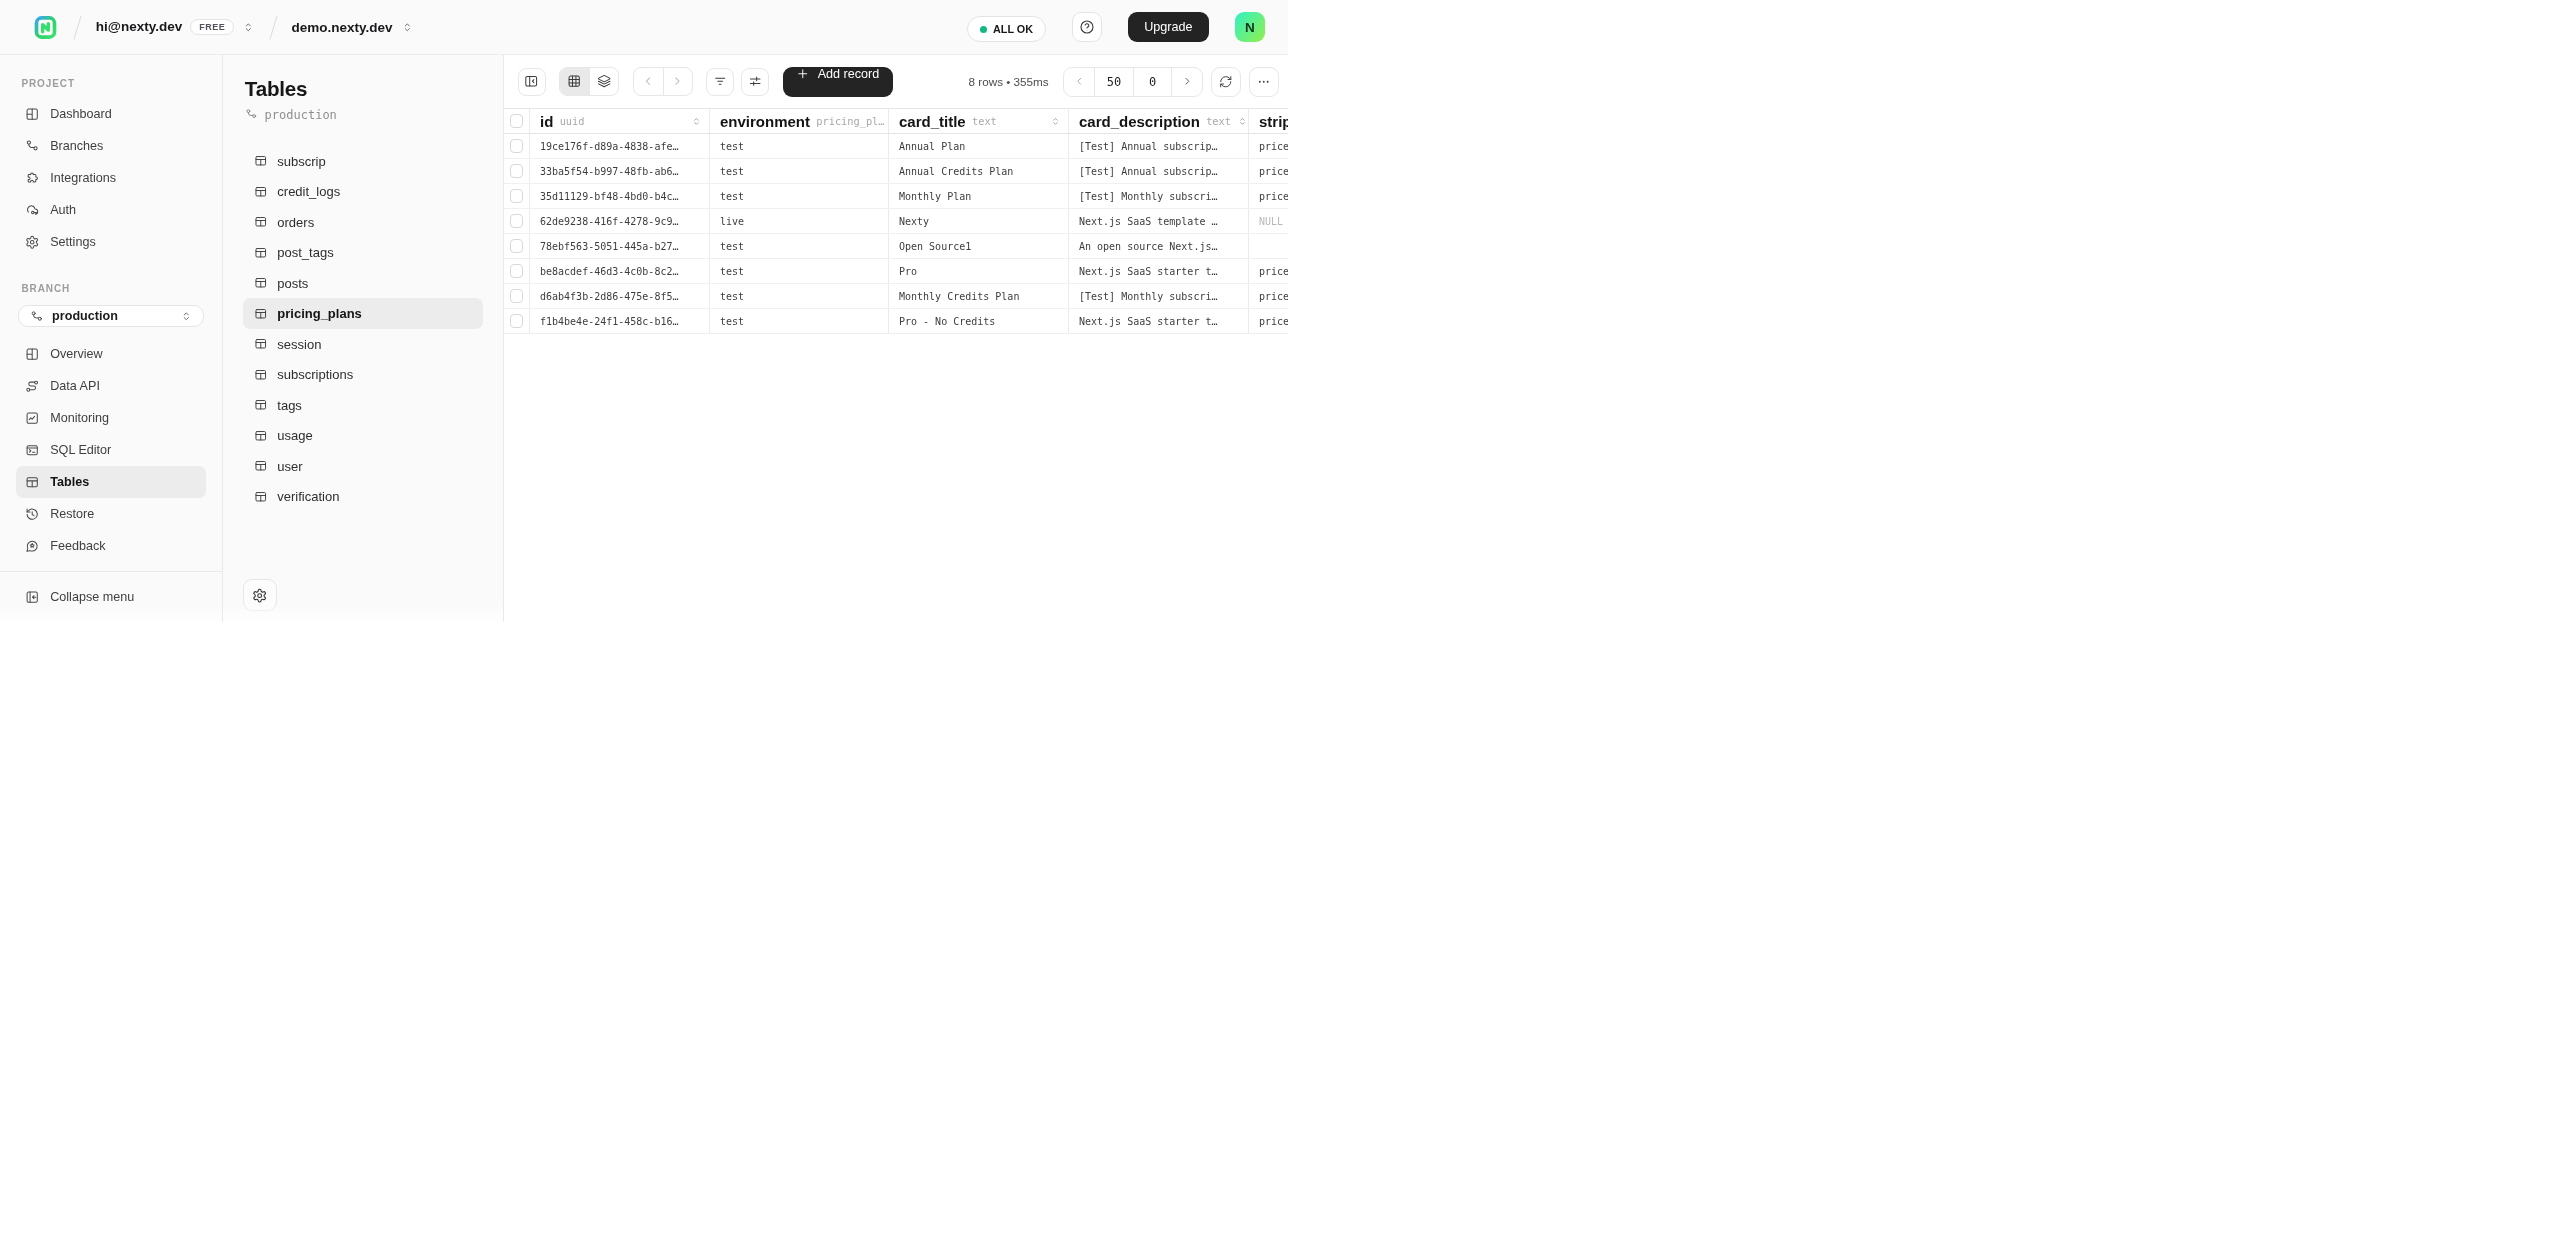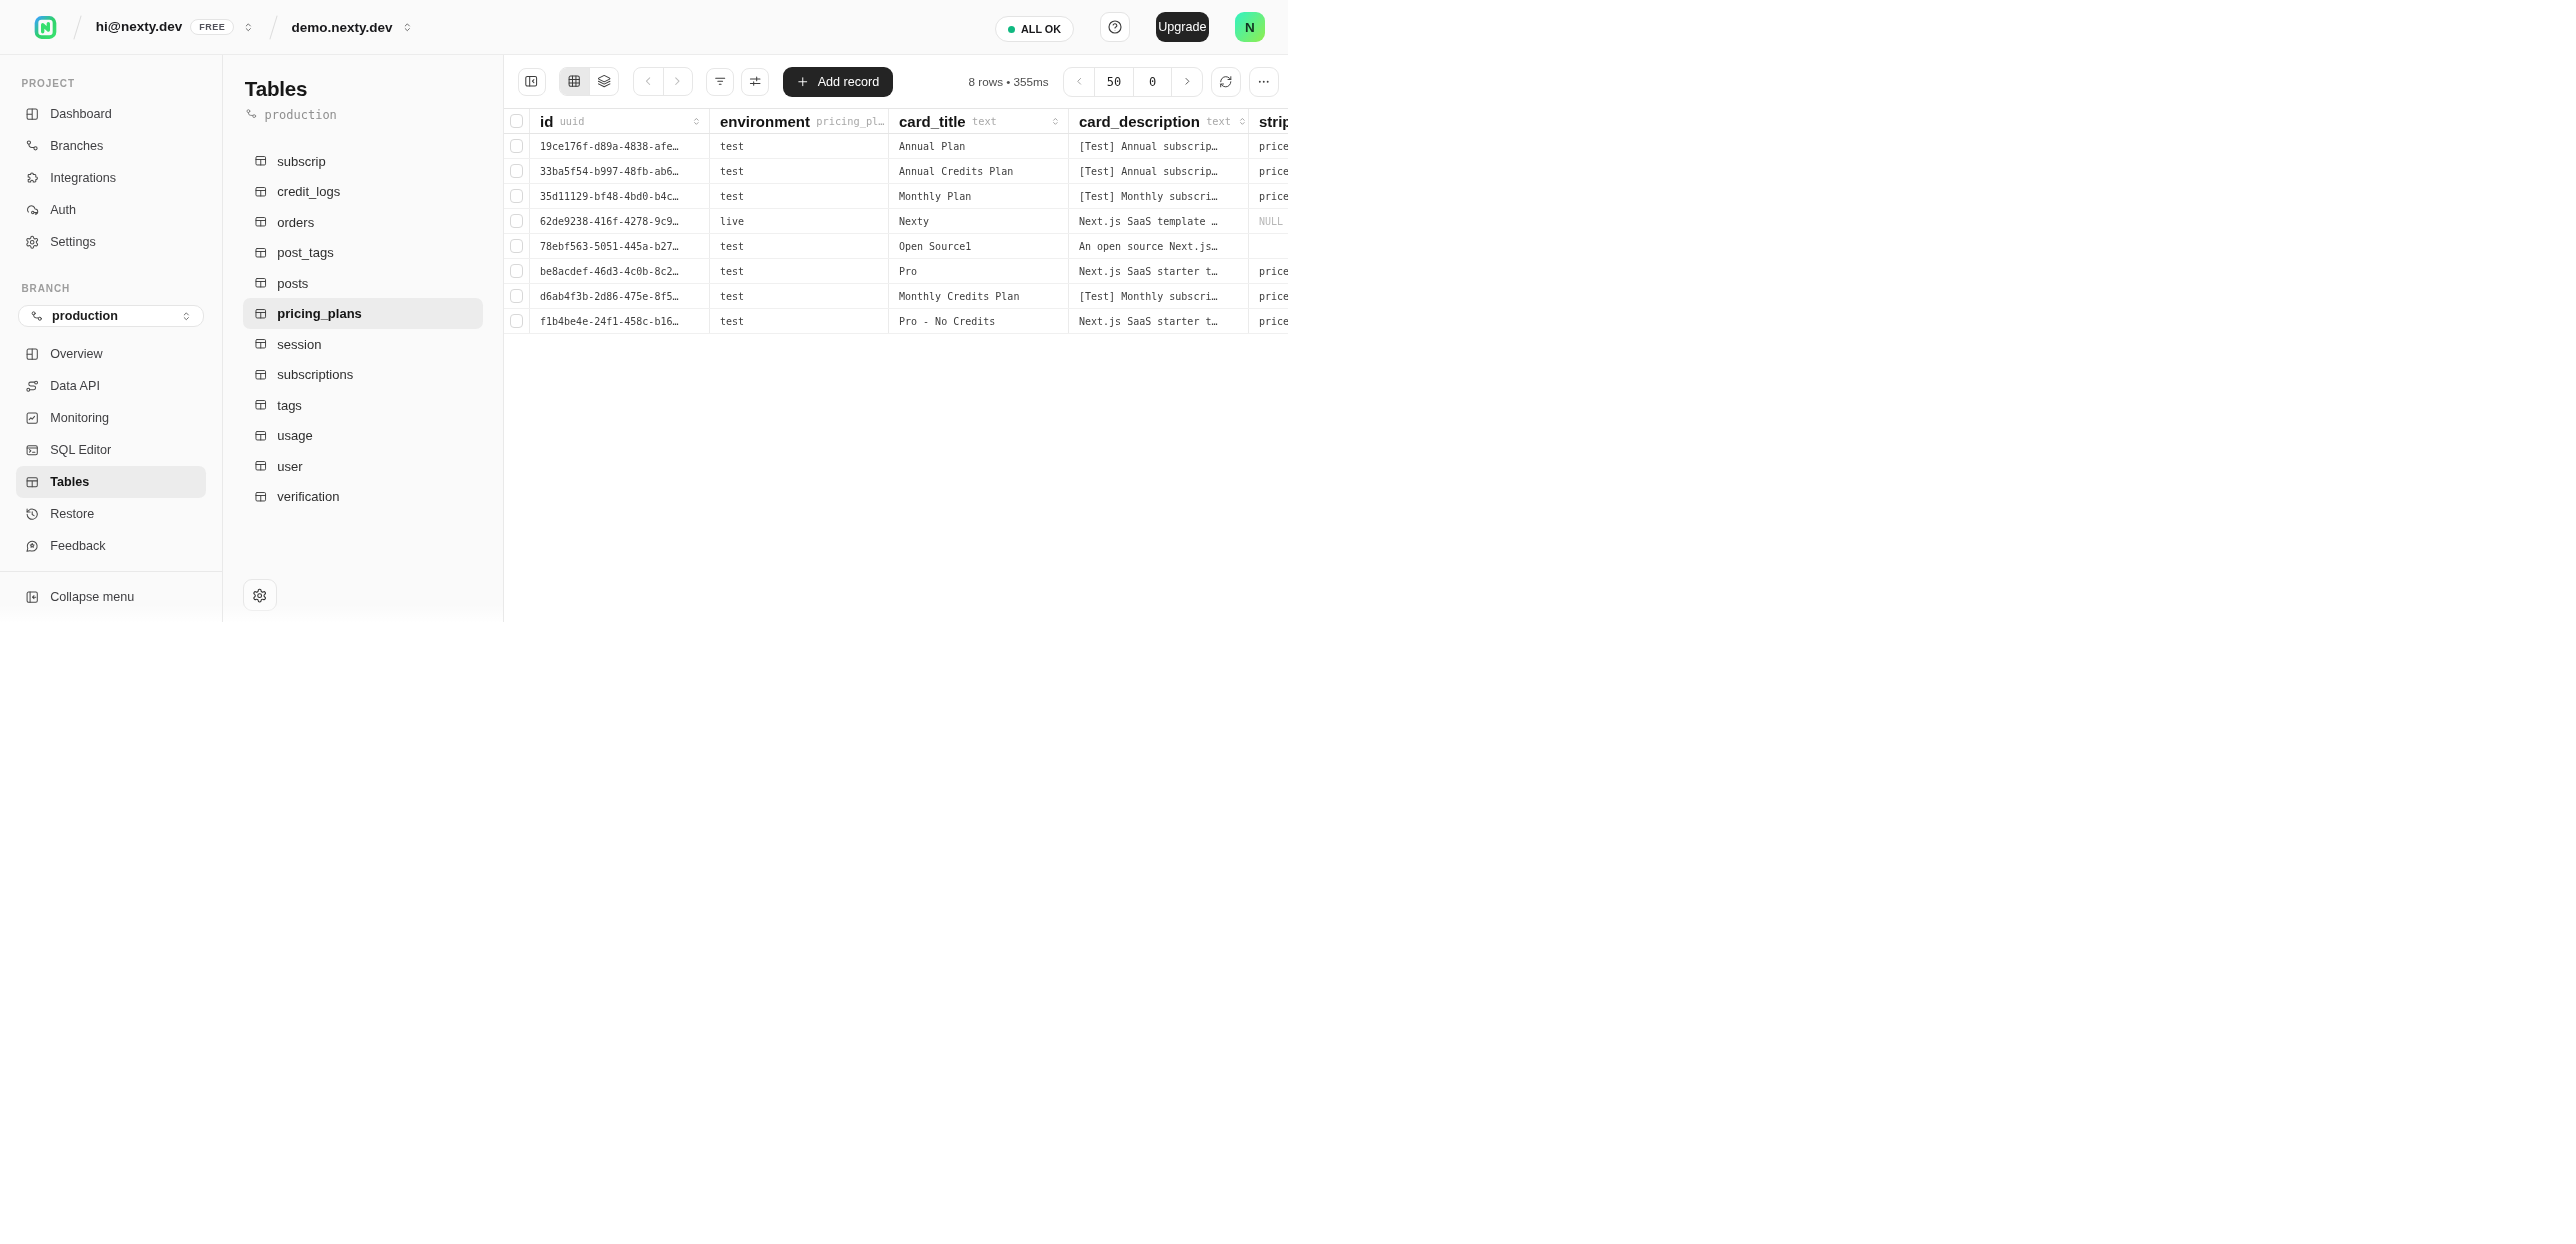--- a/index.html
+++ b/index.html
@@ -20,21 +20,21 @@
   .updown { width:12.6px; height:12.6px; color:#5f5f5f; cursor:pointer; }
   .tb-right { margin-left:auto; display:flex; align-items:flex-end; gap:26px; }
   .status-pill { display:flex; align-items:center; gap:6.3px; height:26px; padding:0 11.7px;
     border:0.9px solid #e4e4e4; border-radius:897px; background:#fff; cursor:pointer;
     font-size:10.8px; font-weight:600; color:#18181b; }
   .dot { width:7.2px; height:7.2px; border-radius:50%; }
   .icon-btn { width:30.5px; height:30.5px; border:0.9px solid #e4e4e4; border-radius:9px;
     background:#fff; display:flex; align-items:center; justify-content:center;
     color:#3c3c3c; cursor:pointer; }
   .icon-btn .ic { width:16px; height:16px; }
-  .dark-btn { height:30.5px; padding:0 2px; border:none; border-radius:9px; background:#232323;
+  .dark-btn { height:30.5px; padding:0 16px; border:none; border-radius:9px; background:#232323;
     color:#fff; font-size:12.6px; font-weight:500; cursor:pointer;
     font-family:"Liberation Sans", sans-serif; }
   .avatar { width:30.5px; height:30.5px; border-radius:9px; display:flex; align-items:center;
     justify-content:center; font-size:13.5px; font-weight:700; color:#113322; cursor:pointer; }
 
   
   .app { display:flex; height:567px; }
   aside { background:#fafafa; position:relative; }
   .sidebar { width:223px; border-right:0.9px solid #e9e9e9; padding:10.8px 16px 9px;
     display:flex; flex-direction:column; }
@@ -83,21 +83,21 @@
   .tb-btn .ic { width:14.4px; height:14.4px; }
   .seg { display:flex; border:0.9px solid #e7e7e7; border-radius:8px; background:#fff; overflow:hidden; }
   .seg-btn { width:29px; height:27px; display:flex; align-items:center; justify-content:center;
     color:#3c3c3c; cursor:pointer; }
   .seg-btn + .seg-btn { border-left:0.9px solid #e7e7e7; }
   .seg-btn.on { background:#e9e9e9; }
   .seg-btn .ic { width:14.4px; height:14.4px; }
   .seg-btn.dis { color:#bdbdbd; }
   .btn-pair { display:flex; gap:7.2px; }
   .add-btn { height:30px; padding:0 13.5px; border:none; border-radius:9px; background:#242424;
-    color:#fff; display:flex; align-items:center; gap:8px; font-size:12.6px; font-weight:500;
+    color:#fff; display:flex; gap:8px; font-size:12.6px; font-weight:500;
     cursor:pointer; font-family:"Liberation Sans", sans-serif; }
   .add-btn .ic { width:13.5px; height:13.5px; }
   .toolbar-right { margin-left:auto; display:flex; align-items:center; gap:8px; }
   .stats { font-size:11.7px; color:#4d4d4d; margin-right:6.3px; white-space:nowrap; }
   .pager { display:flex; border:0.9px solid #e7e7e7; border-radius:9px; background:#fff;
     height:30px; overflow:hidden; }
   .pg-cell { display:flex; align-items:center; justify-content:center; cursor:pointer; }
   .pg-chev { width:30px; color:#9a9a9a; }
   .pg-chev.next { color:#4a4a4a; }
   .pg-chev .ic { width:12.6px; height:12.6px; }

